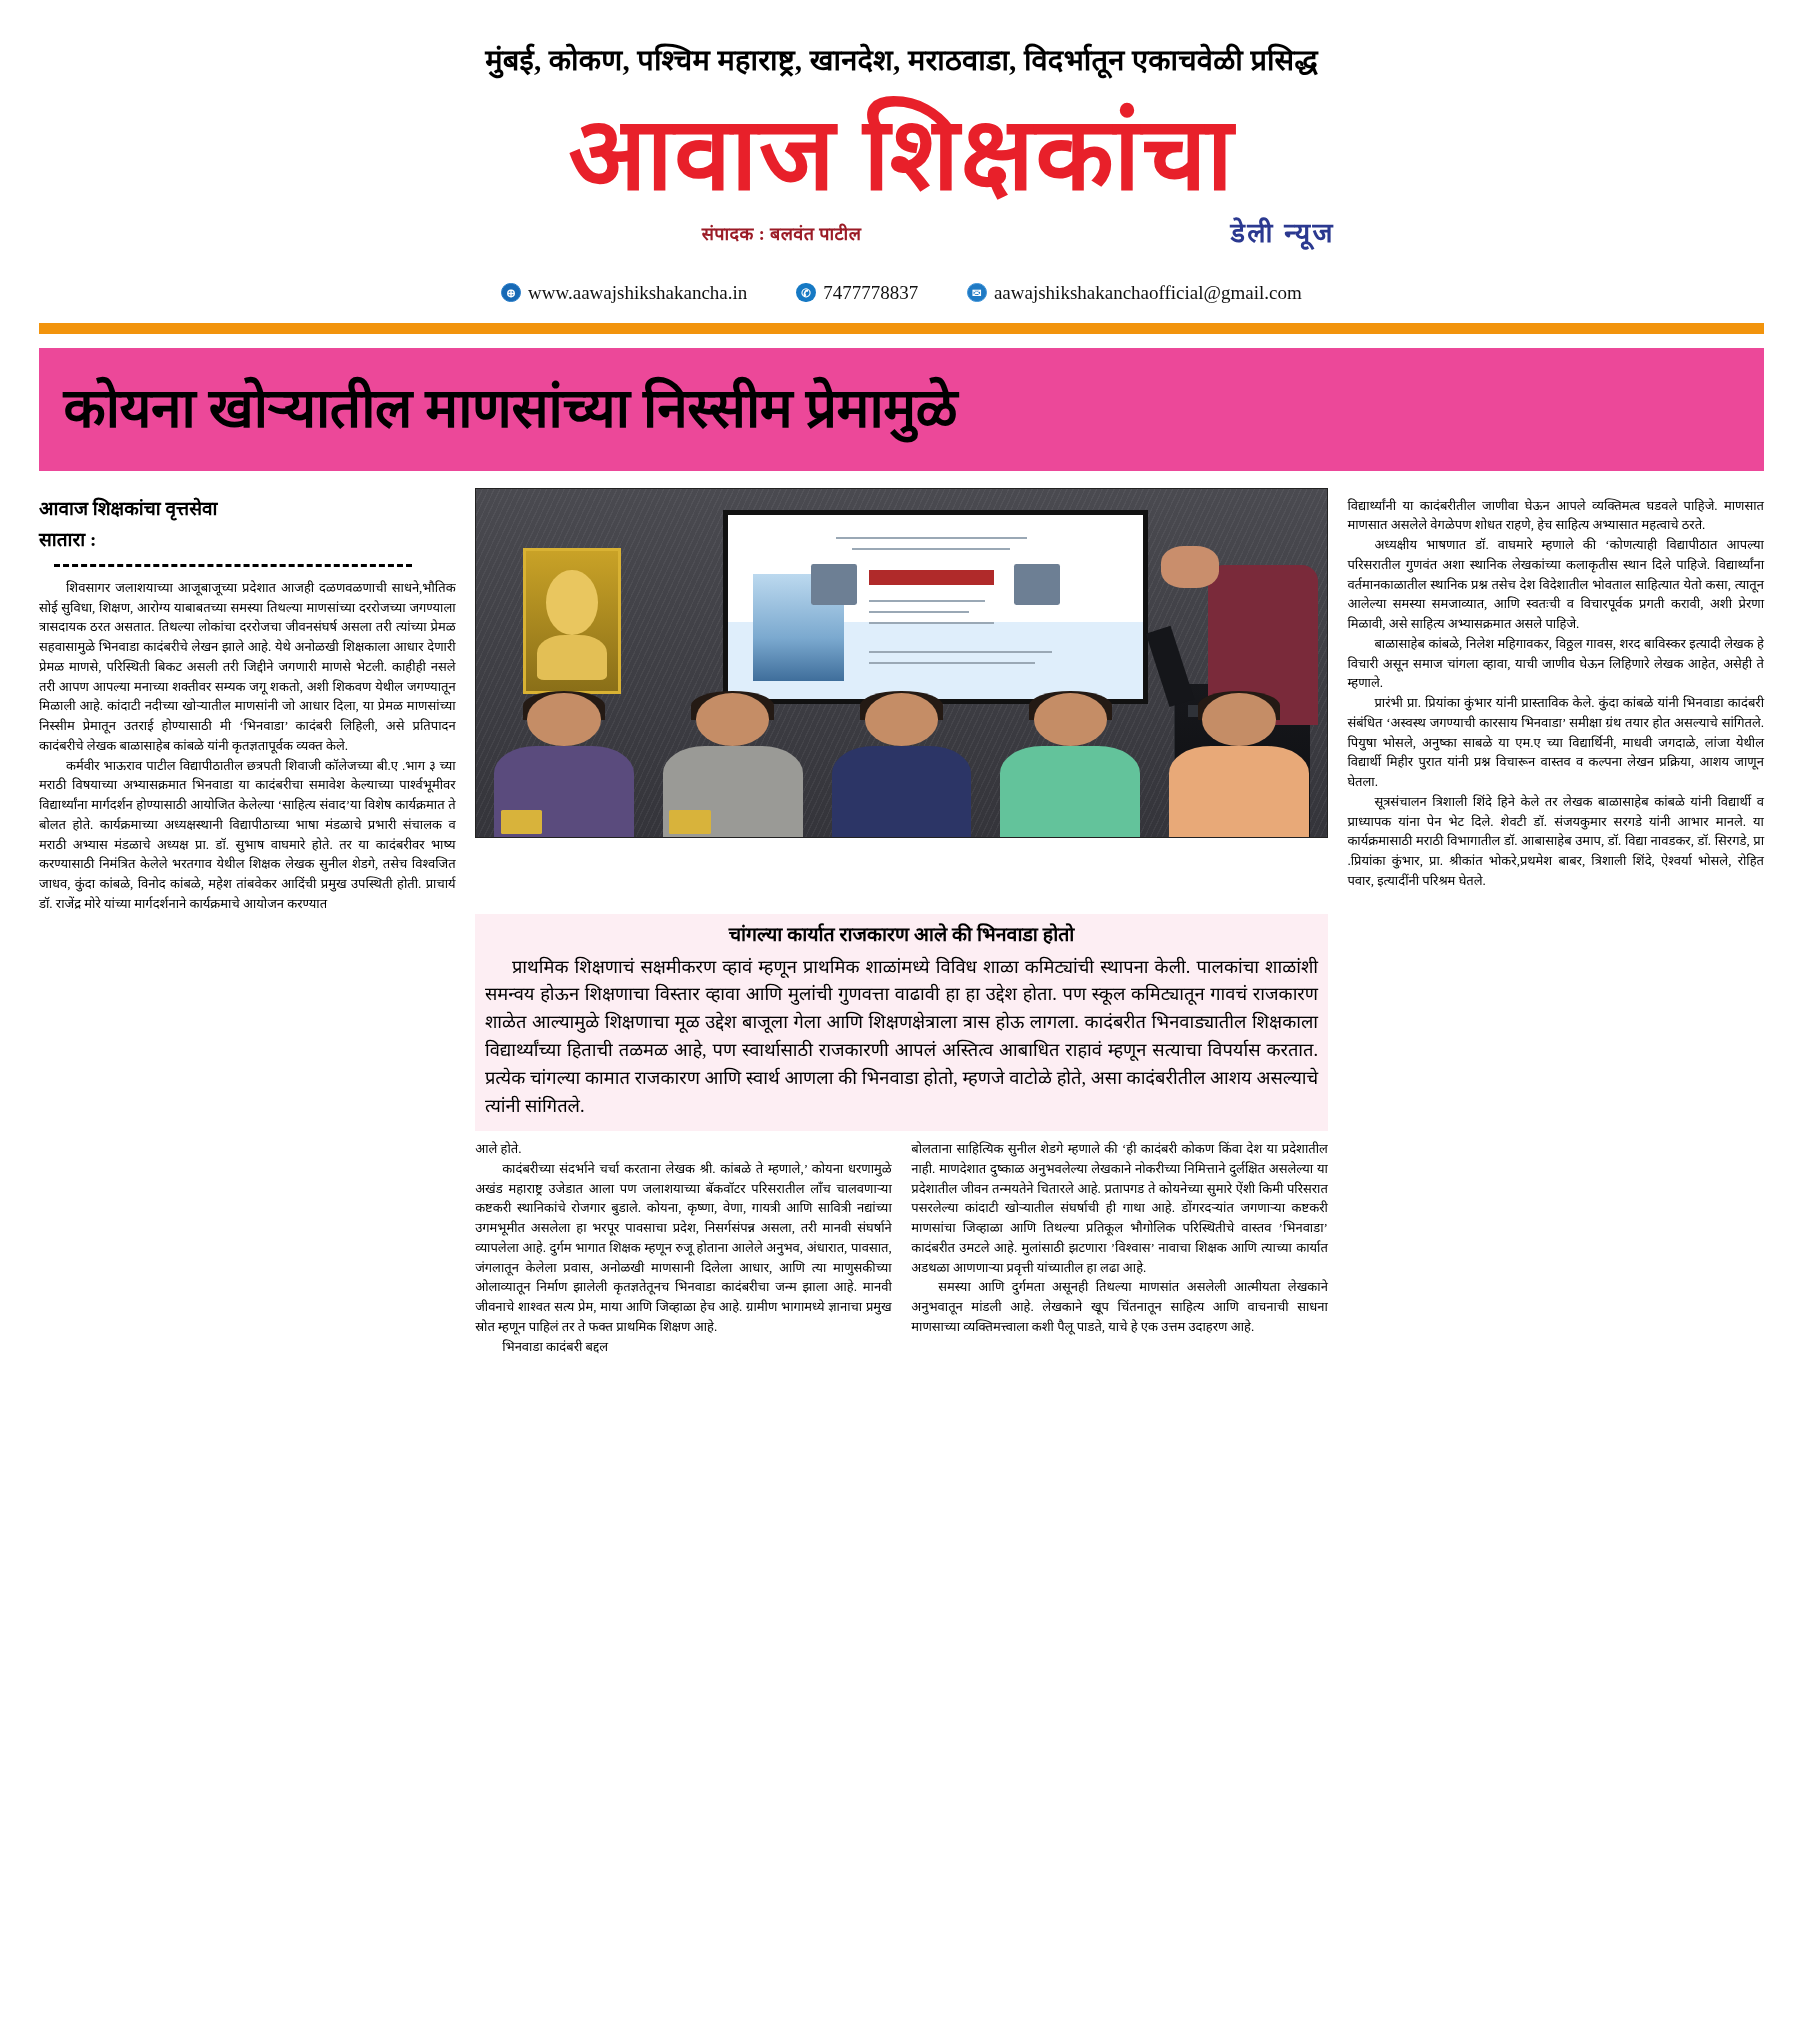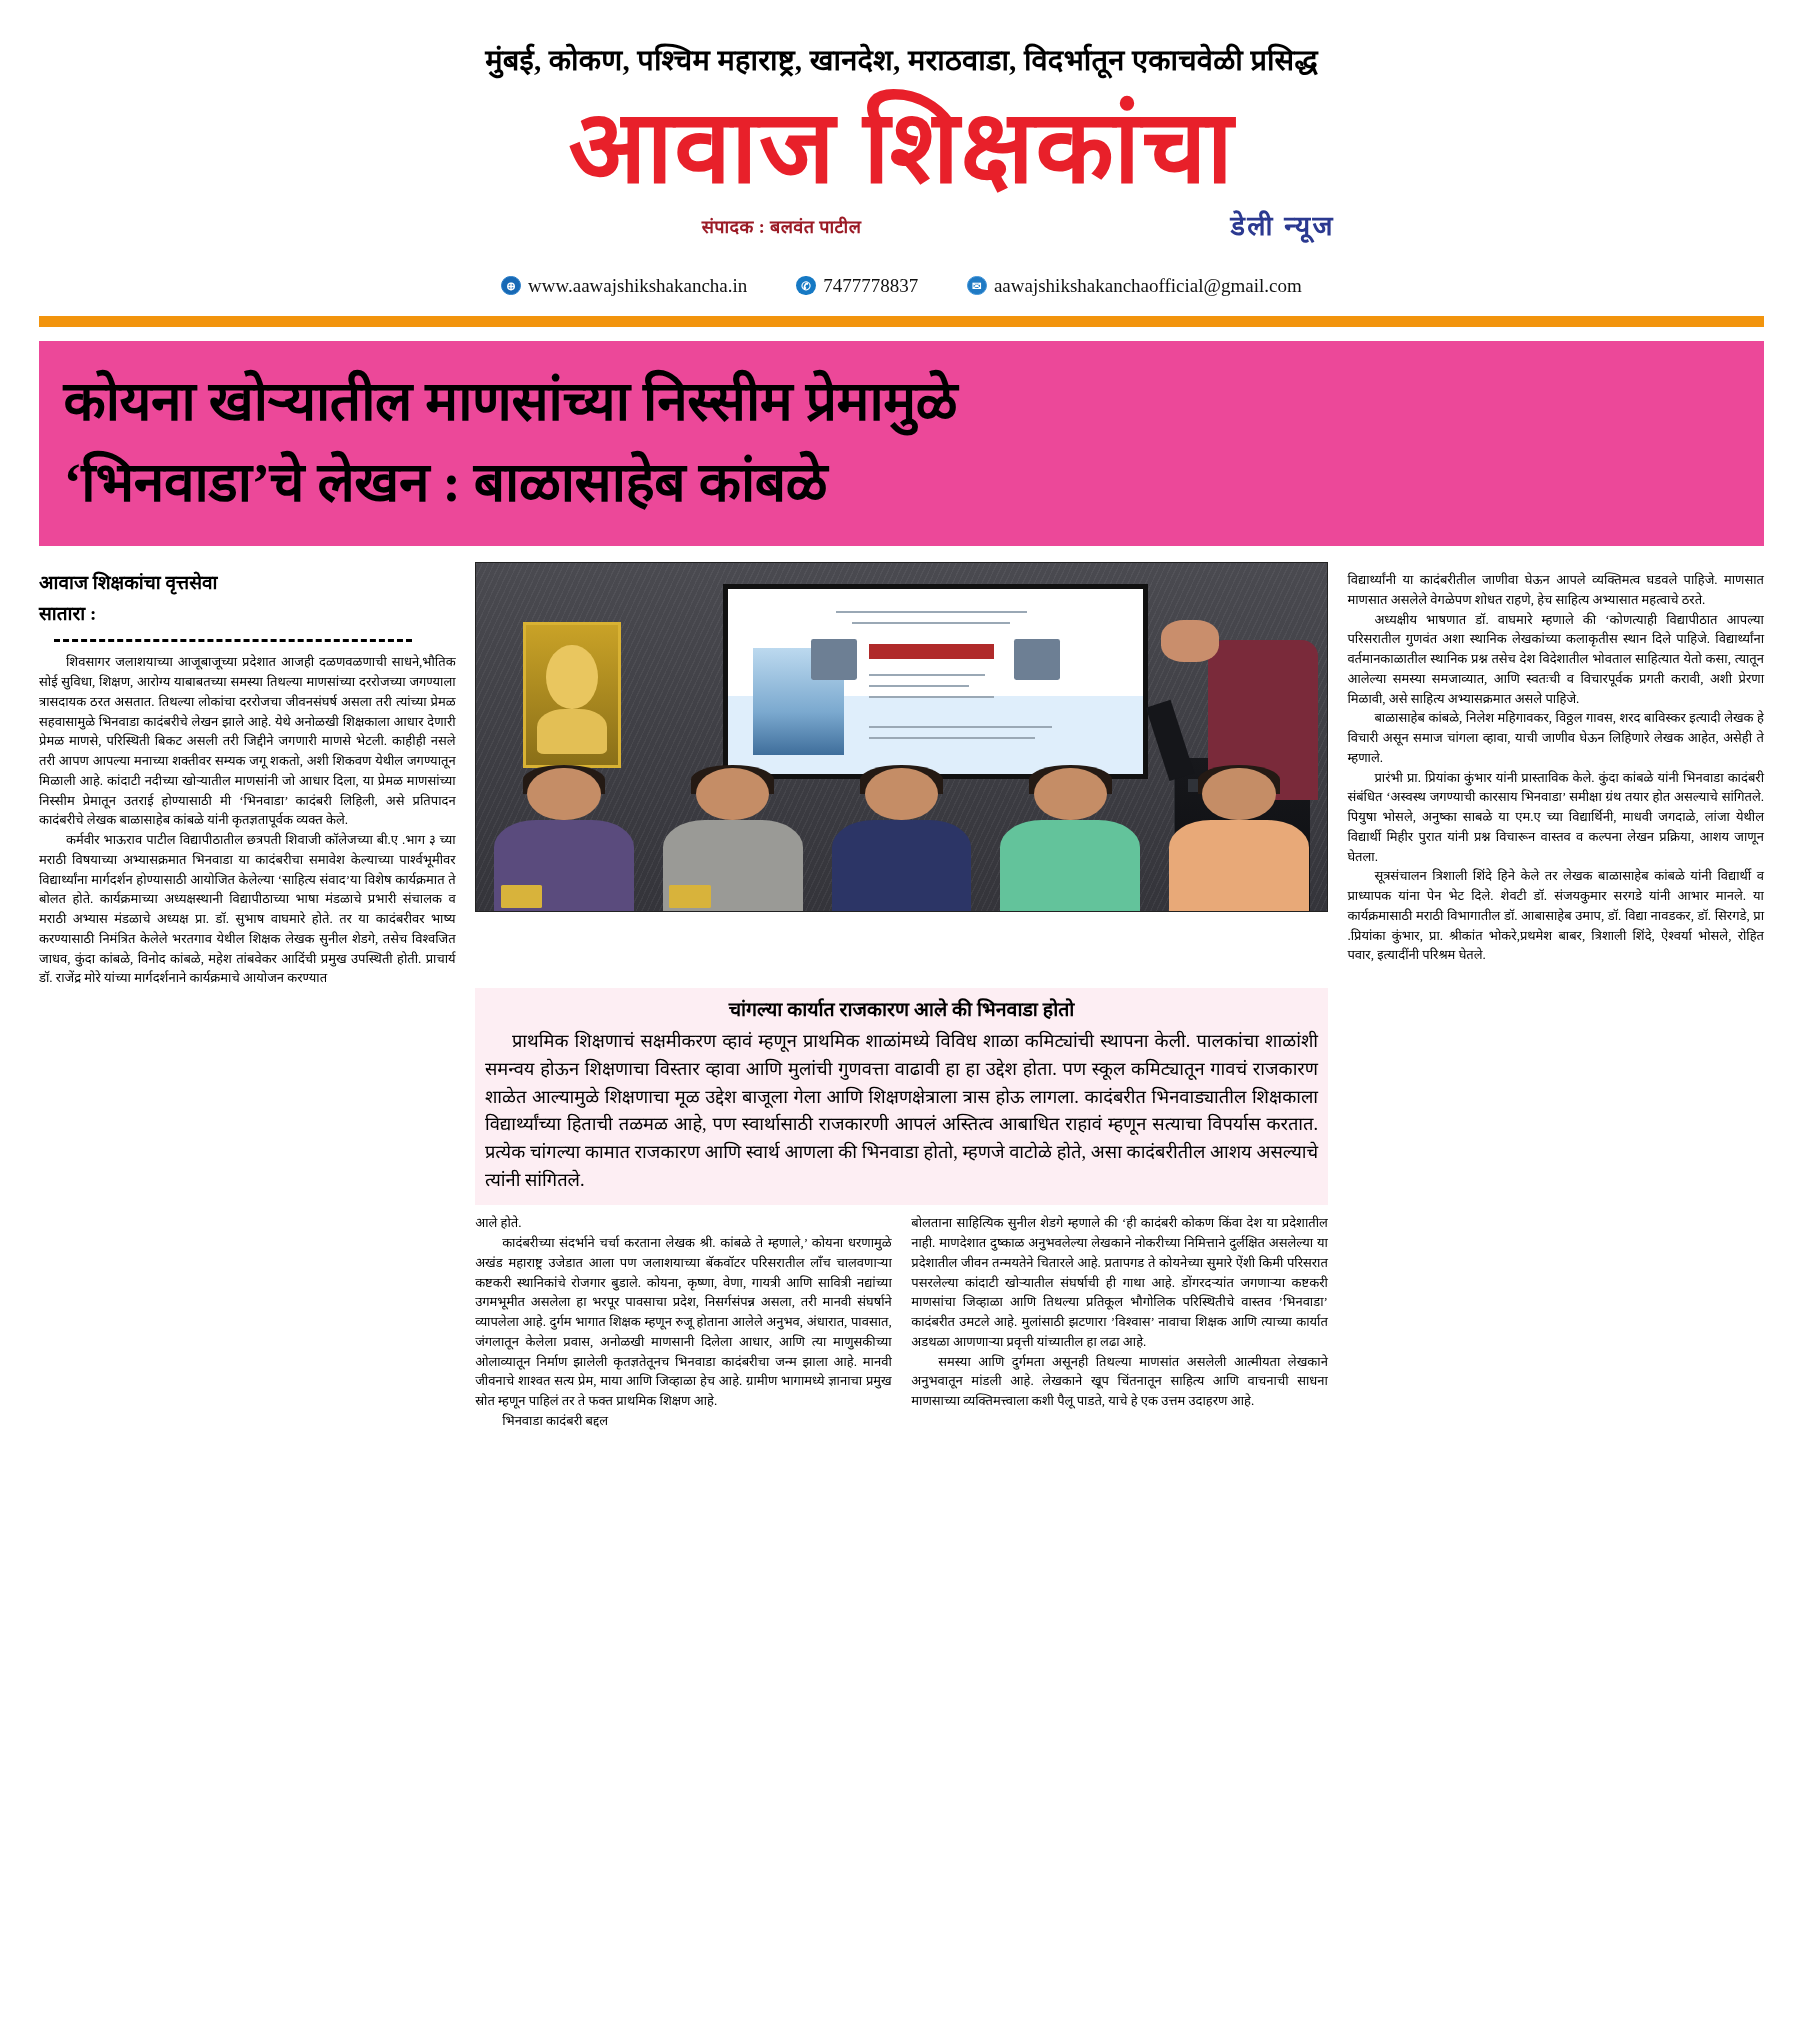--- a/index.html
+++ b/index.html
@@ -28,21 +28,21 @@
     text-align: center;
   }
   .tagline {
     font-size: 29px;
     font-weight: 700;
     letter-spacing: 0.2px;
     color: #000;
     font-family: "Liberation Serif", serif;
   }
   .logo-wrap {
-    margin-top: 19px;
+    margin-top: 26px;
     position: relative;
     display: block;
   }
   .logo-title {
     font-size: 102px;
     font-weight: 700;
     color: #e8202a;
     letter-spacing: 1.6px;
     line-height: 1.0;
     font-family: "Liberation Serif", serif;
@@ -297,21 +297,20 @@
     <span class="contact-item">
       <span class="cicon mail">✉</span>
       <span>aawajshikshakanchaofficial@gmail.com</span>
     </span>
   </div>
 
   <div class="orange-rule"></div>
 
   <div class="headline-box">
     <div class="headline">कोयना खोऱ्यातील माणसांच्या निस्सीम प्रेमामुळे</div>
-    <div class="headline">‘भिनवाडा’चे लेखन : बाळासाहेब कांबळे</div>
   </div>
 
   <div class="content">
 
     <div class="col">
       <div class="byline">आवाज शिक्षकांचा वृत्तसेवा</div>
       <div class="byline">सातारा :</div>
       <div class="dashrule"></div>
       <p class="body indent">शिवसागर जलाशयाच्या आजूबाजूच्या प्रदेशात आजही दळणवळणाची साधने,भौतिक सोई सुविधा, शिक्षण, आरोग्य याबाबतच्या समस्या तिथल्या माणसांच्या दररोजच्या जगण्याला त्रासदायक ठरत असतात. तिथल्या लोकांचा दररोजचा जीवनसंघर्ष असला तरी त्यांच्या प्रेमळ सहवासामुळे भिनवाडा कादंबरीचे लेखन झाले आहे. येथे अनोळखी शिक्षकाला आधार देणारी प्रेमळ माणसे, परिस्थिती बिकट असली तरी जिद्दीने जगणारी माणसे भेटली. काहीही नसले तरी आपण आपल्या मनाच्या शक्तीवर सम्यक जगू शकतो, अशी शिकवण येथील जगण्यातून मिळाली आहे. कांदाटी नदीच्या खोऱ्यातील माणसांनी जो आधार दिला, या प्रेमळ माणसांच्या निस्सीम प्रेमातून उतराई होण्यासाठी मी ‘भिनवाडा’ कादंबरी लिहिली, असे प्रतिपादन कादंबरीचे लेखक बाळासाहेब कांबळे यांनी कृतज्ञतापूर्वक व्यक्त केले.</p>
       <p class="body indent">कर्मवीर भाऊराव पाटील विद्यापीठातील छत्रपती शिवाजी कॉलेजच्या बी.ए .भाग ३ च्या मराठी विषयाच्या अभ्यासक्रमात भिनवाडा या कादंबरीचा समावेश केल्याच्या पार्श्वभूमीवर विद्यार्थ्यांना मार्गदर्शन होण्यासाठी आयोजित केलेल्या ‘साहित्य संवाद’या विशेष कार्यक्रमात ते बोलत होते. कार्यक्रमाच्या अध्यक्षस्थानी विद्यापीठाच्या भाषा मंडळाचे प्रभारी संचालक व मराठी अभ्यास मंडळाचे अध्यक्ष प्रा. डॉ. सुभाष वाघमारे होते. तर या कादंबरीवर भाष्य करण्यासाठी निमंत्रित केलेले भरतगाव येथील शिक्षक लेखक सुनील शेडगे, तसेच विश्वजित जाधव, कुंदा कांबळे, विनोद कांबळे, महेश तांबवेकर आदिंची प्रमुख उपस्थिती होती. प्राचार्य डॉ. राजेंद्र मोरे यांच्या मार्गदर्शनाने कार्यक्रमाचे आयोजन करण्यात</p>

